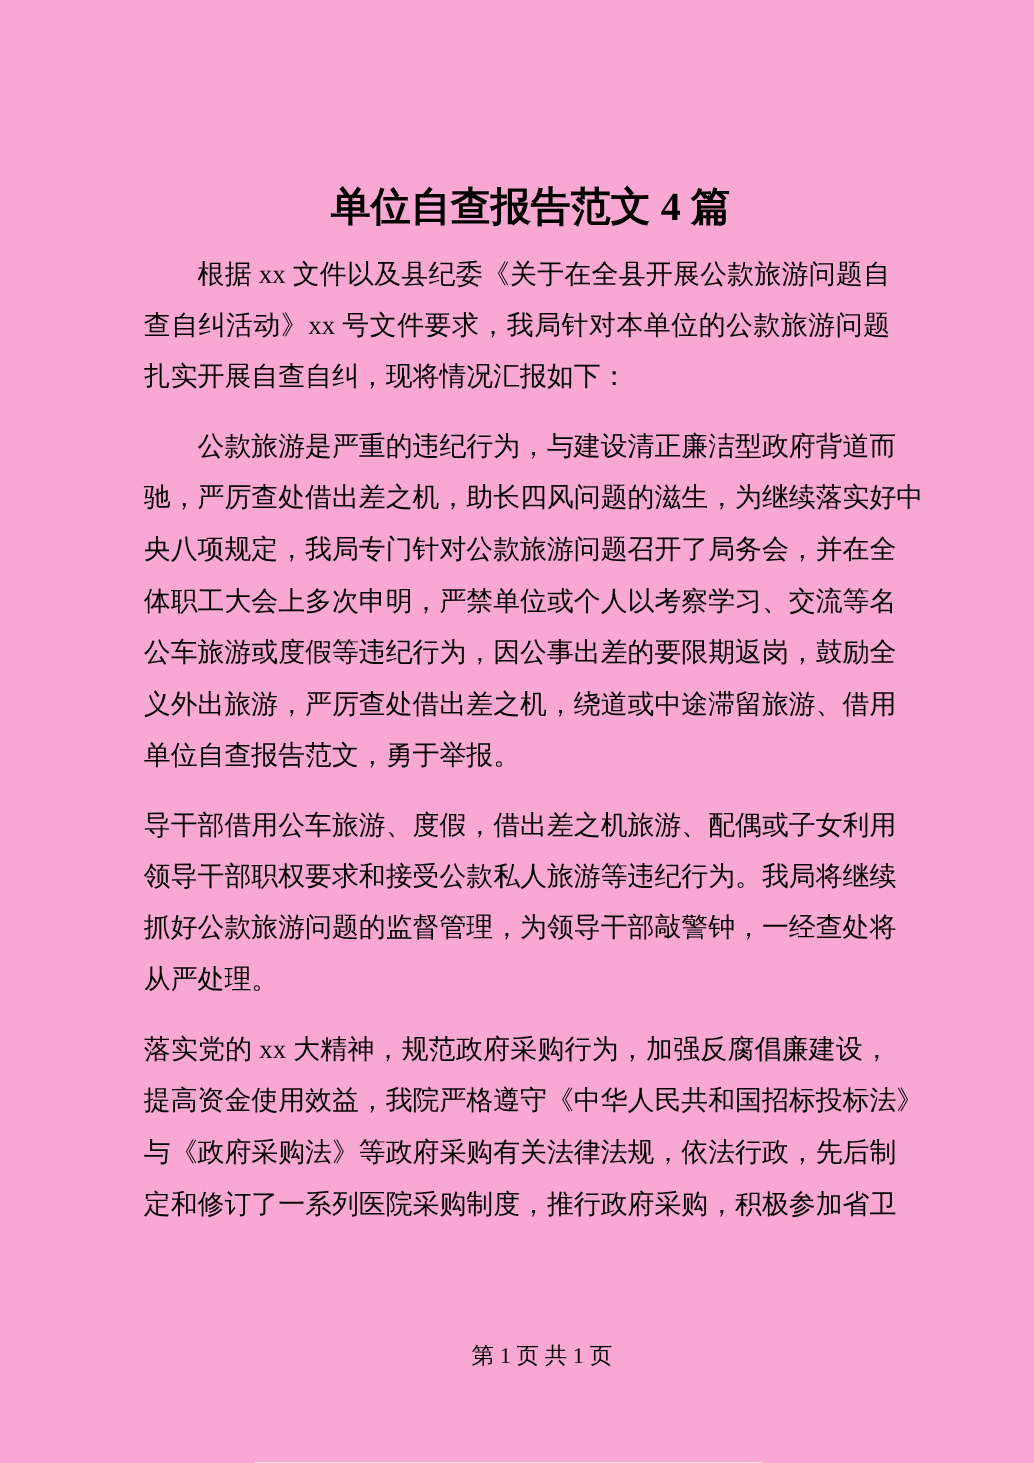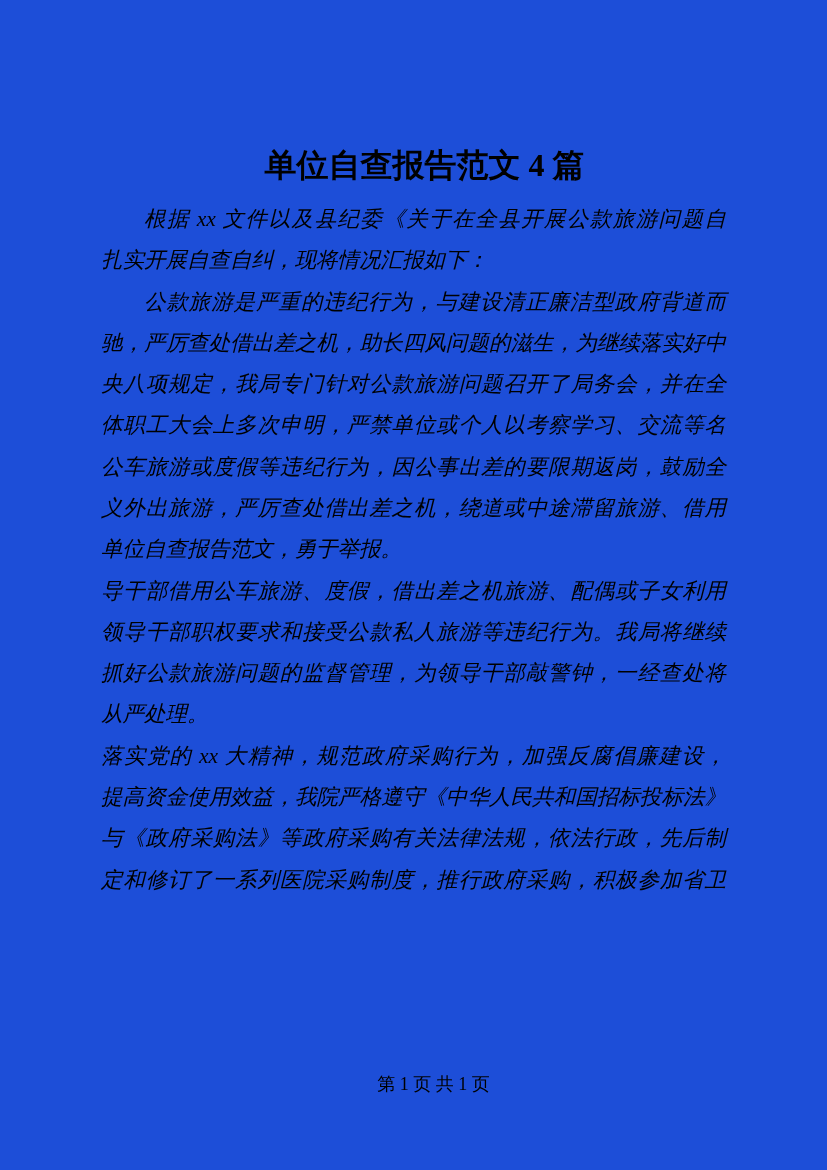--- a/index.html
+++ b/index.html
@@ -4,43 +4,42 @@
 <style>
   html, body {
     margin: 0;
     padding: 0;
     background: #ffffff;
   }
   .page {
     position: relative;
     width: 827px;
     height: 1170px;
-    background: #1d4ed8;
+    background: #f9a8d4;
     color: #000000;
     font-family: "Liberation Serif", "DejaVu Serif", serif;
     overflow: hidden;
   }
   .content {
     position: absolute;
     left: 100px;
     top: 146px;
     width: 627px;
   }
   .title {
     font-size: 32px;
     font-weight: 700;
     line-height: 38px;
     text-align: center;
     margin: 0 0 15px 22px;
     white-space: pre;
   }
   .paragraph {
-    margin: 1px;
+    margin: 15px;
     padding: 0;
-    font-style: italic;
   }
   .line {
     height: 41.1px;
     line-height: 41.1px;
     font-size: 21.5px;
     text-align: justify;
     text-align-last: justify;
     text-justify: inter-character;
     overflow: visible;
     white-space: nowrap;
@@ -66,20 +65,21 @@
 </style>
 </head>
 <body>
 
 <div class="page">
   <div class="content">
     <h1 class="title">单位自查报告范文 4 篇</h1>
     <div id="document-body">
         <div class="paragraph">
           <div class="line first">根据 xx 文件以及县纪委《关于在全县开展公款旅游问题自</div>
+          <div class="line">查自纠活动》xx 号文件要求，我局针对本单位的公款旅游问题</div>
           <div class="line lastline">扎实开展自查自纠，现将情况汇报如下：</div>
         </div>
         <div class="paragraph">
           <div class="line first">公款旅游是严重的违纪行为，与建设清正廉洁型政府背道而</div>
           <div class="line">驰，严厉查处借出差之机，助长四风问题的滋生，为继续落实好中</div>
           <div class="line">央八项规定，我局专门针对公款旅游问题召开了局务会，并在全</div>
           <div class="line">体职工大会上多次申明，严禁单位或个人以考察学习、交流等名</div>
           <div class="line">公车旅游或度假等违纪行为，因公事出差的要限期返岗，鼓励全</div>
           <div class="line">义外出旅游，严厉查处借出差之机，绕道或中途滞留旅游、借用</div>
           <div class="line lastline">单位自查报告范文，勇于举报。</div>

